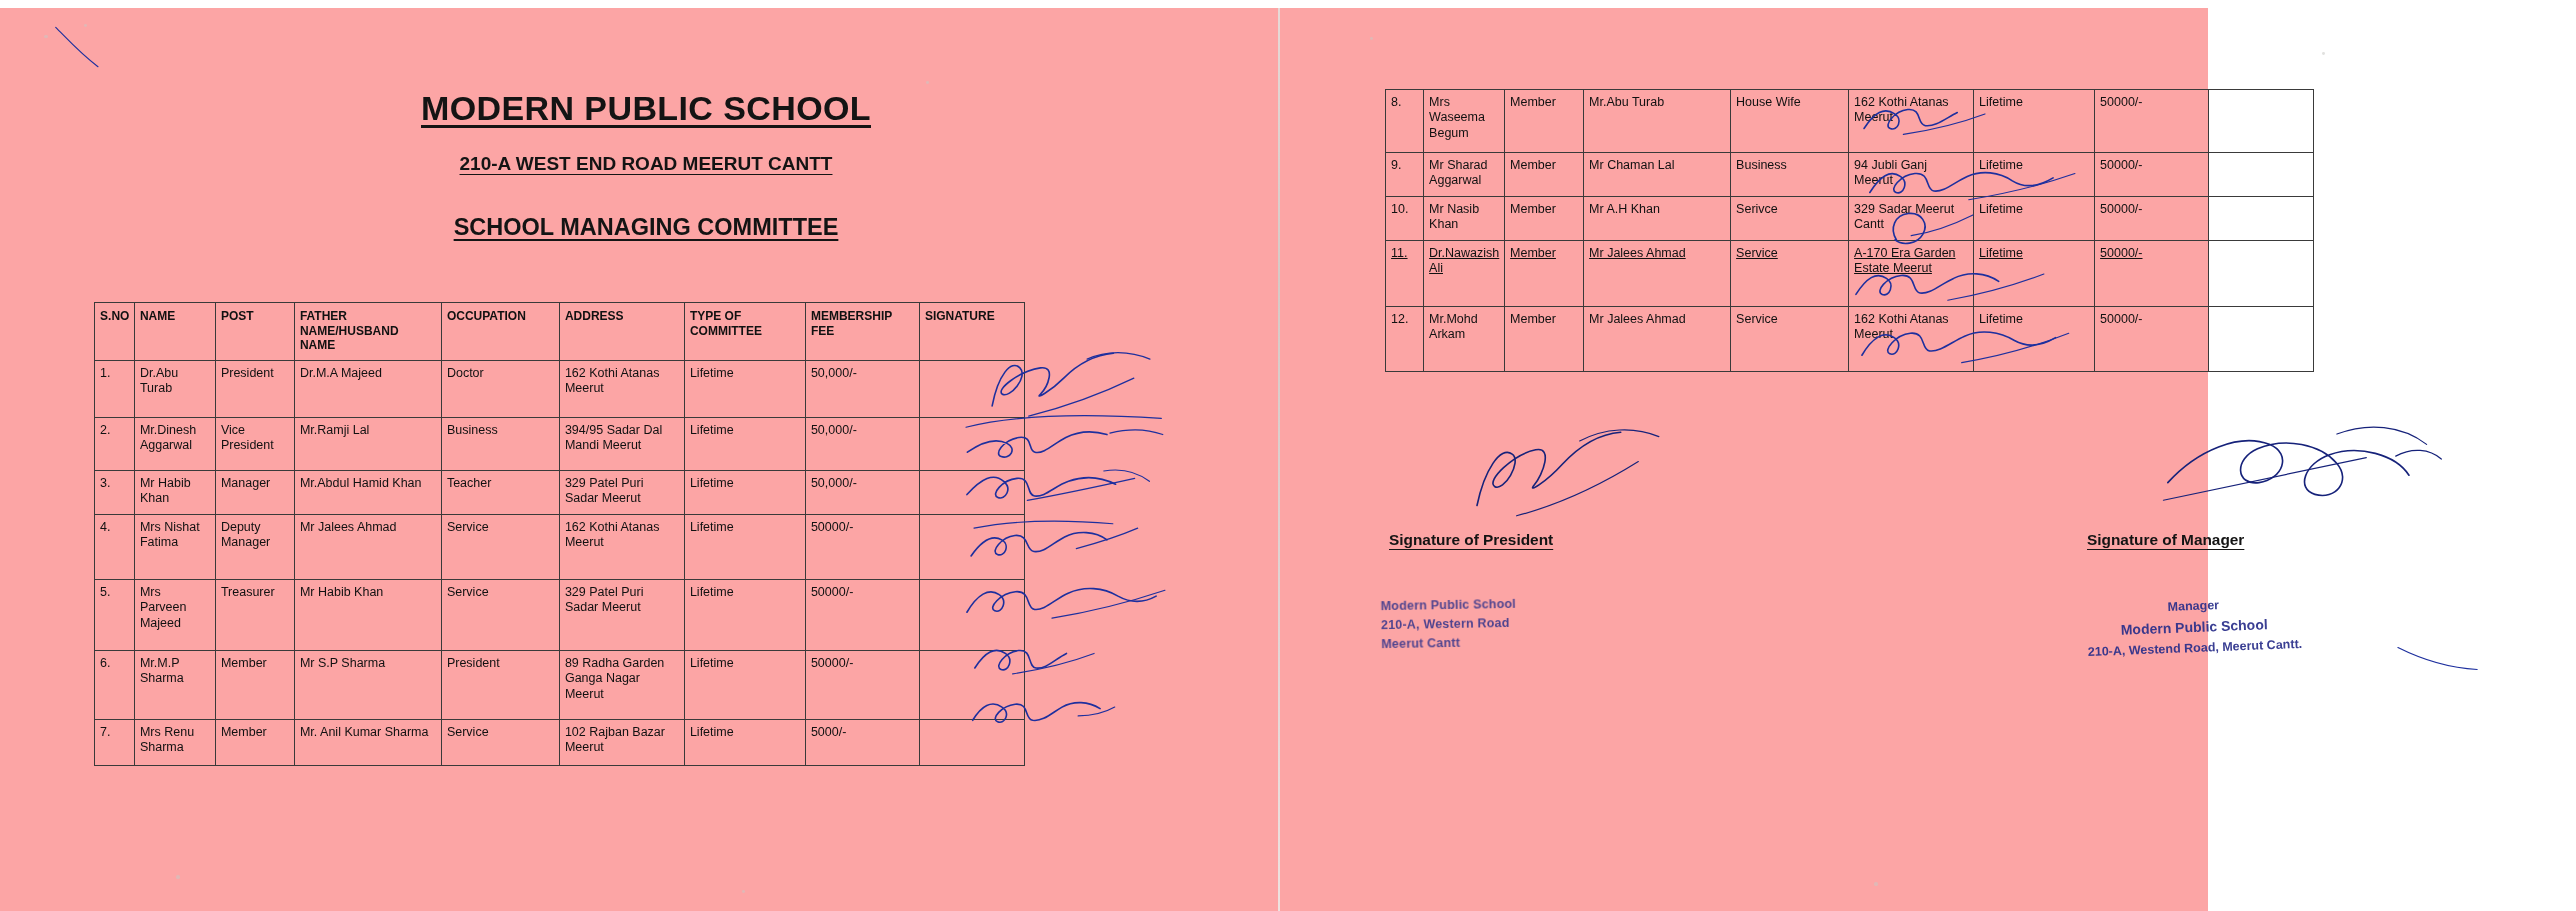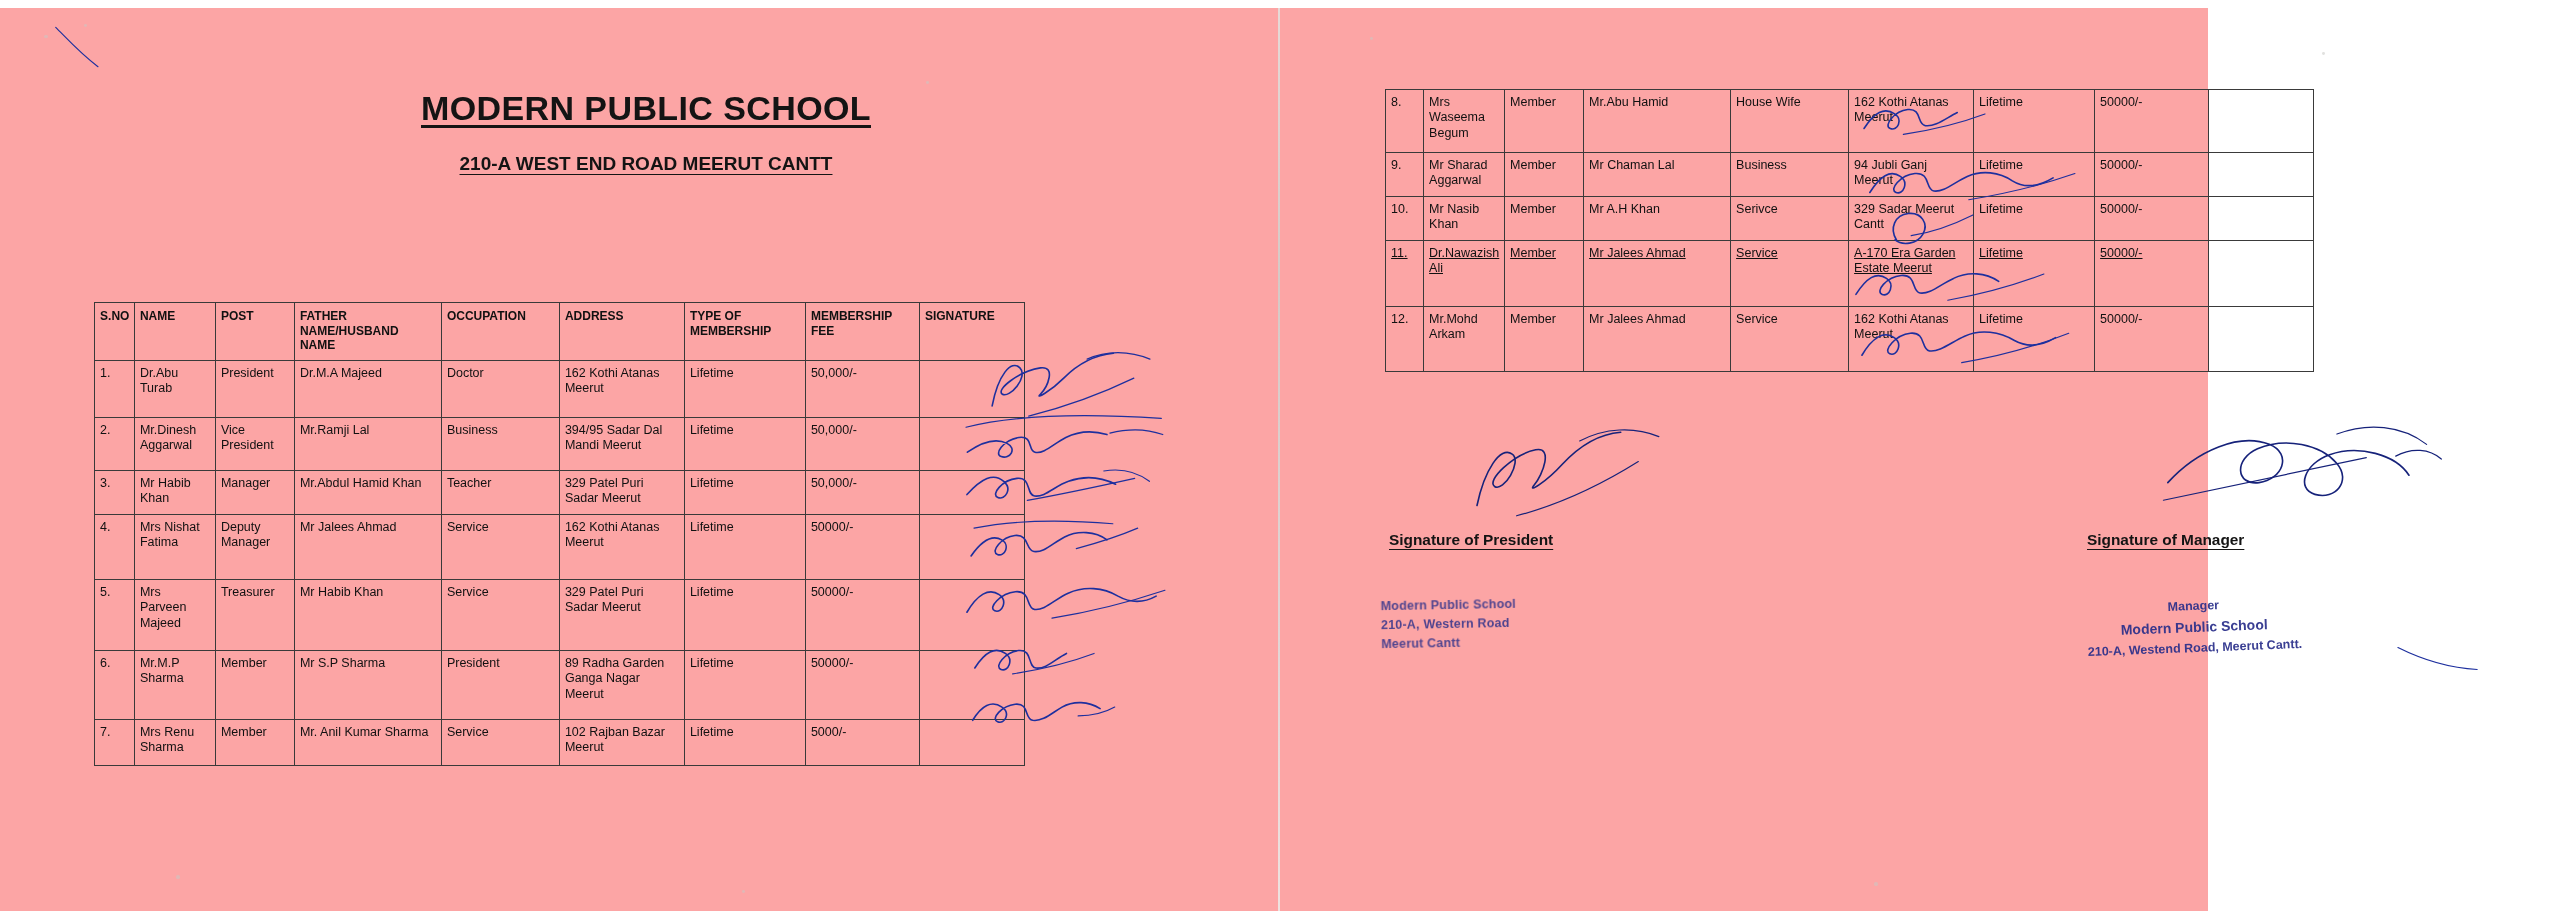--- a/index.html
+++ b/index.html
@@ -207,20 +207,21 @@
 
   <svg class="sigsvg" style="left:51px; top:14.7px; width:59px; height:51px;" viewBox="0 0 80 70" width="59" height="51">
     <path class="thin" d="M6,6 C22,22 40,42 64,60" stroke="#333"></path>
   </svg>
 
   <div class="left-sheet">
 
     <div class="title-block">
       <div class="doc-title">MODERN PUBLIC SCHOOL</div>
       <div class="doc-addr">210-A WEST END ROAD MEERUT CANTT</div>
+      <div class="doc-sub">SCHOOL MANAGING COMMITTEE</div>
     </div>
 
     <div class="left-table-wrap">
       <table class="reg">
         <colgroup>
           <col class="c0">
             <col class="c1">
             <col class="c2">
             <col class="c3">
             <col class="c4">
@@ -230,21 +231,21 @@
             <col class="c8">
         </colgroup>
         <thead>
           <tr>
             <th>S.NO</th>
             <th>NAME</th>
             <th>POST</th>
             <th>FATHER NAME/HUSBAND NAME</th>
             <th>OCCUPATION</th>
             <th>ADDRESS</th>
-            <th>TYPE OF MEMBERSHIP</th>
+            <th>TYPE OF COMMITTEE</th>
             <th>MEMBERSHIP FEE</th>
             <th>SIGNATURE</th>
           </tr>
         </thead>
         <tbody>
           <tr style="height:57px;">
             <td>1.</td>
             <td>Dr.Abu Turab</td>
             <td>President</td>
             <td>Dr.M.A Majeed</td>
@@ -377,21 +378,21 @@
           <col class="c5">
             <col class="c6">
             <col class="c7">
             <col class="c8">
         </colgroup>
         <tbody>
           <tr style="height:63px;">
             <td>8.</td>
             <td>Mrs Waseema Begum</td>
             <td>Member</td>
-            <td>Mr.Abu Hamid</td>
+            <td>Mr.Abu Turab</td>
             <td>House Wife</td>
             <td>162 Kothi Atanas Meerut</td>
             <td>Lifetime</td>
             <td>50000/-</td>
             <td></td>
           </tr>
           <tr style="height:44px;">
             <td>9.</td>
             <td>Mr Sharad Aggarwal</td>
             <td>Member</td>

